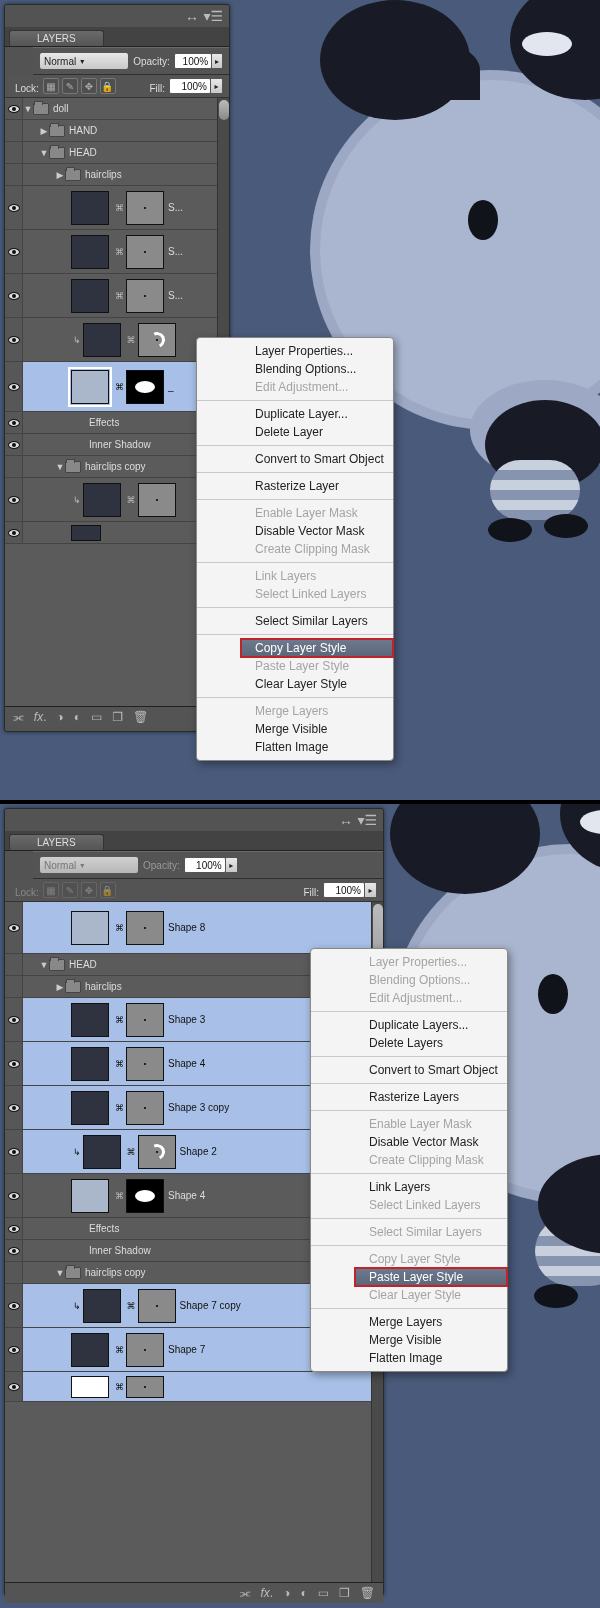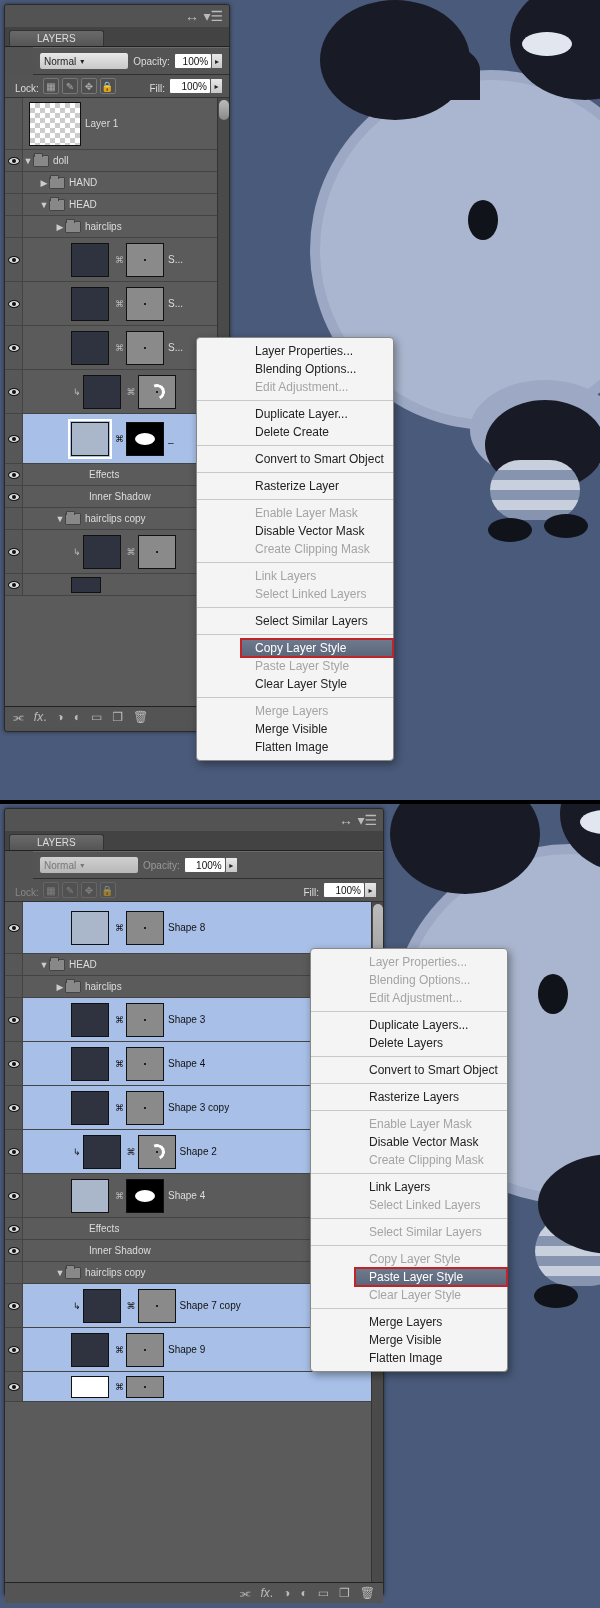--- a/index.html
+++ b/index.html
@@ -103,26 +103,20 @@
       <span class="lbl">Fill:</span>
       <div class="pctbox">100%</div>
       <div class="dropdown-arrow">▸</div>
     </div>
 
     <div class="layers-scroll" style="height:608px;overflow:hidden;">
       <div class="scrollbar">
           <div class="thumb-sb" style="height:20px;margin-top:2px;"></div>
         </div>
 
-      <div class="row" style="height:52px;">
-        <div class="vis"></div>
-        <span class="indent" style="width:6px;"></span>
-        <div class="thumb checker" style="width:52px;height:44px;"></div>
-        <span class="layer-name">Layer 1</span>
-      </div>
       <div class="row short">
         <div class="vis">
             <span class="eye"></span>
           </div>
         <span class="chev">▼</span>
         <div class="folder"></div>
         <span class="layer-name">doll</span>
       </div>
       <div class="row short">
         <div class="vis"></div>
@@ -249,21 +243,21 @@
       <span class="ficon">🗑</span>
     </div>
   </div>
 
   <div class="ctxmenu" style="top:337px;left:196px;width:198px;">
     <div class="mi">Layer Properties...</div>
     <div class="mi">Blending Options...</div>
     <div class="mi dis">Edit Adjustment...</div>
     <div class="sep"></div>
     <div class="mi">Duplicate Layer...</div>
-    <div class="mi">Delete Create</div>
+    <div class="mi">Delete Layer</div>
     <div class="sep"></div>
     <div class="mi">Convert to Smart Object</div>
     <div class="sep"></div>
     <div class="mi">Rasterize Layer</div>
     <div class="sep"></div>
     <div class="mi dis">Enable Layer Mask</div>
     <div class="mi">Disable Vector Mask</div>
     <div class="mi dis">Create Clipping Mask</div>
     <div class="sep"></div>
     <div class="mi dis">Link Layers</div>
@@ -437,21 +431,21 @@
         <span class="layer-name">Shape 7 copy</span>
       </div>
       <div class="row selected">
         <div class="vis">
             <span class="eye"></span>
           </div>
         <span class="indent d3"></span>
         <div class="thumb dark"></div>
           <span class="link-chain" style="color:#111;">⌘</span>
         <div class="thumb grey"></div>
-        <span class="layer-name">Shape 9</span>
+        <span class="layer-name">Shape 7</span>
       </div>
       <div class="row selected" style="height:30px;">
         <div class="vis">
             <span class="eye"></span>
           </div>
         <span class="indent d3"></span>
         <div class="thumb white" style="height:22px;"></div>
           <span class="link-chain" style="color:#111;">⌘</span>
         <div class="thumb grey" style="height:22px;"></div>
       </div>

